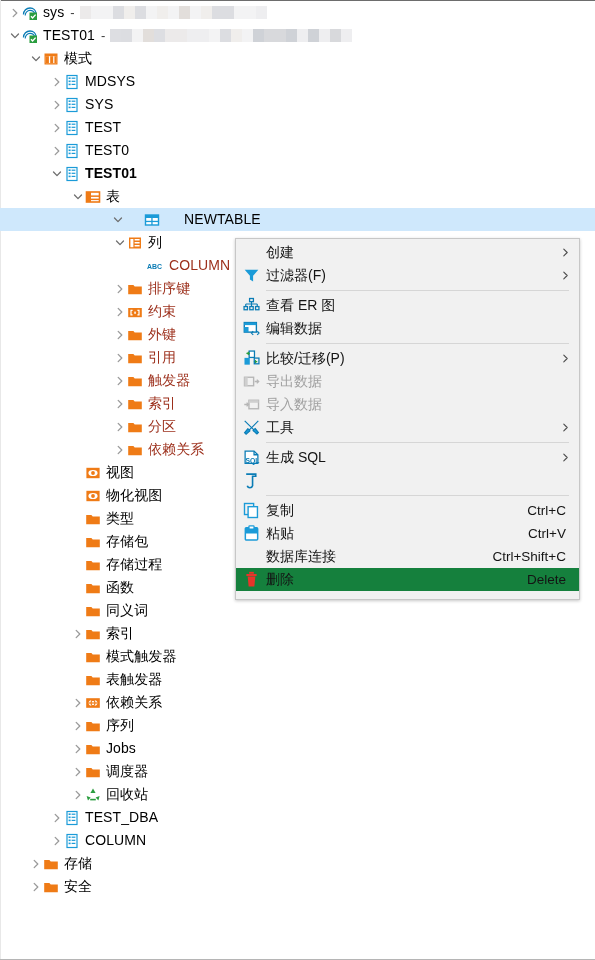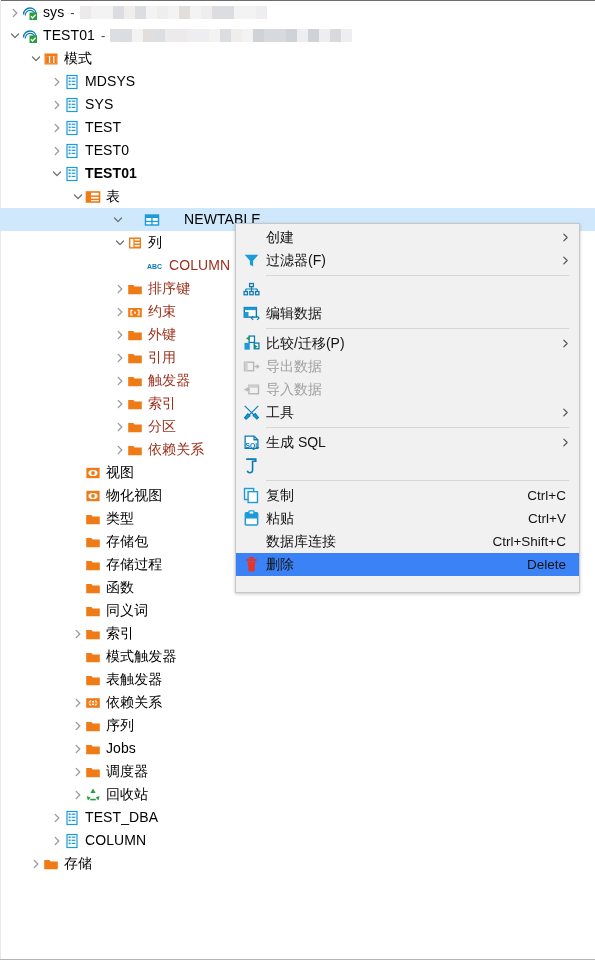--- a/index.html
+++ b/index.html
@@ -48,36 +48,36 @@
 
   
   .mosaic{display:inline-block;height:13px;vertical-align:middle;margin-left:5px;}
   .mosaic i{display:inline-block;width:11px;height:13px;vertical-align:top;}
 
   .dash{color:#3a3a3a;margin-left:6px;font-size:13px;}
 
   
   .menu{
     position:absolute;
-    left:235px;top:223px;
+    left:235px;top:238px;
     width:345px;
     background:#f1f1f1;
     border:1px solid #c7c7c7;
     box-shadow:0 1px 3px rgba(0,0,0,0.22);
-    padding:2px 0 16px 0;
+    padding:2px 0 8px 0;
     box-sizing:border-box;
   }
   .mi{
     position:relative;
     height:23px;
     display:flex;align-items:center;
     padding:0 0 0 0;
     white-space:nowrap;
   }
-  .mi.hl{background:#3b82f6;}
+  .mi.hl{background:#15803d;}
   .mi .mic{
     width:30px;flex:0 0 30px;
     display:flex;align-items:center;justify-content:center;
   }
   .mi .mic svg{display:block;}
   .mi .mtxt{font-size:14px;color:#141414;flex:1 1 auto;}
   .mi .mtxt.b{font-weight:bold;}
   .mi.disabled .mtxt{color:#a0a0a0;}
   .mi .macc{font-size:13.5px;color:#141414;padding-right:13px;}
   .mi .macc.b{font-weight:bold;}
@@ -666,20 +666,34 @@
             <path d="M3.2 1.4 L6.8 5 L3.2 8.6" fill="none" stroke="#9a9a9a" stroke-width="1.3" stroke-linecap="round" stroke-linejoin="round"></path>
           </svg>
         </span>
         <span class="ic">
           <svg width="16" height="16" viewBox="0 0 16 16">
             <path d="M1.2 4 h5.2 l1.3 1.6 h7.1 v7.6 h-13.6 z" fill="#ef7b16"></path>
           </svg>
         </span>
         <span class="lbl">存储</span>
       </div>
+      <div class="row">
+        <div style="width: 29px; flex: 0 0 29px; height: 23px;"></div>
+        <span class="twisty">
+          <svg width="10" height="10" viewBox="0 0 10 10">
+            <path d="M3.2 1.4 L6.8 5 L3.2 8.6" fill="none" stroke="#9a9a9a" stroke-width="1.3" stroke-linecap="round" stroke-linejoin="round"></path>
+          </svg>
+        </span>
+        <span class="ic">
+          <svg width="16" height="16" viewBox="0 0 16 16">
+            <path d="M1.2 4 h5.2 l1.3 1.6 h7.1 v7.6 h-13.6 z" fill="#ef7b16"></path>
+          </svg>
+        </span>
+        <span class="lbl">安全</span>
+      </div>
     </div>
 
   <div class="menu" id="menu">
     <div class="menu-gutter"></div>
   <div class="mi">
         <span class="mic"></span>
         <span class="mtxt">创建</span>
         <span class="marrow">
           <svg width="9" height="9" viewBox="0 0 9 9">
             <path d="M2.8 1.2 L6.2 4.5 L2.8 7.8" fill="none" stroke="#4b4b4b" stroke-width="1.1" stroke-linecap="round" stroke-linejoin="round"></path>
@@ -703,20 +717,21 @@
       <div class="mi">
         <span class="mic">
           <svg width="17" height="17" viewBox="0 0 16 16">
             <rect x="6.2" y="1.4" width="3.6" height="3" fill="none" stroke="#0a7cb5" stroke-width="1.2"></rect>
             <path d="M8 4.4 v2.2 M2.6 6.6 h10.8 M2.6 6.6 v2.2 M8 6.6 v2.2 M13.4 6.6 v2.2" stroke="#0a7cb5" stroke-width="1.1" fill="none"></path>
             <rect x="1" y="9" width="3.2" height="3" fill="none" stroke="#0a7cb5" stroke-width="1.2"></rect>
             <rect x="6.4" y="9" width="3.2" height="3" fill="none" stroke="#0a7cb5" stroke-width="1.2"></rect>
             <rect x="11.8" y="9" width="3.2" height="3" fill="none" stroke="#0a7cb5" stroke-width="1.2"></rect>
           </svg>
         </span>
+        <span class="mtxt">查看 ER 图</span>
       </div>
       <div class="mi">
         <span class="mic">
           <svg width="17" height="17" viewBox="0 0 16 16">
             <rect x="1.2" y="2.4" width="11.4" height="9" fill="#fff" stroke="#0a7cb5" stroke-width="1.3"></rect>
             <rect x="1.2" y="2.4" width="11.4" height="2.4" fill="#1b9bd8"></rect>
             <rect x="1.2" y="6.6" width="4" height="4.8" fill="#1b9bd8"></rect>
             <path d="M9.6 10.6 l-1.6 1.7 l1.6 1.7 M13.4 10.6 l1.6 1.7 l-1.6 1.7" stroke="#0a7cb5" stroke-width="1.2" fill="none"></path>
           </svg>
         </span>

